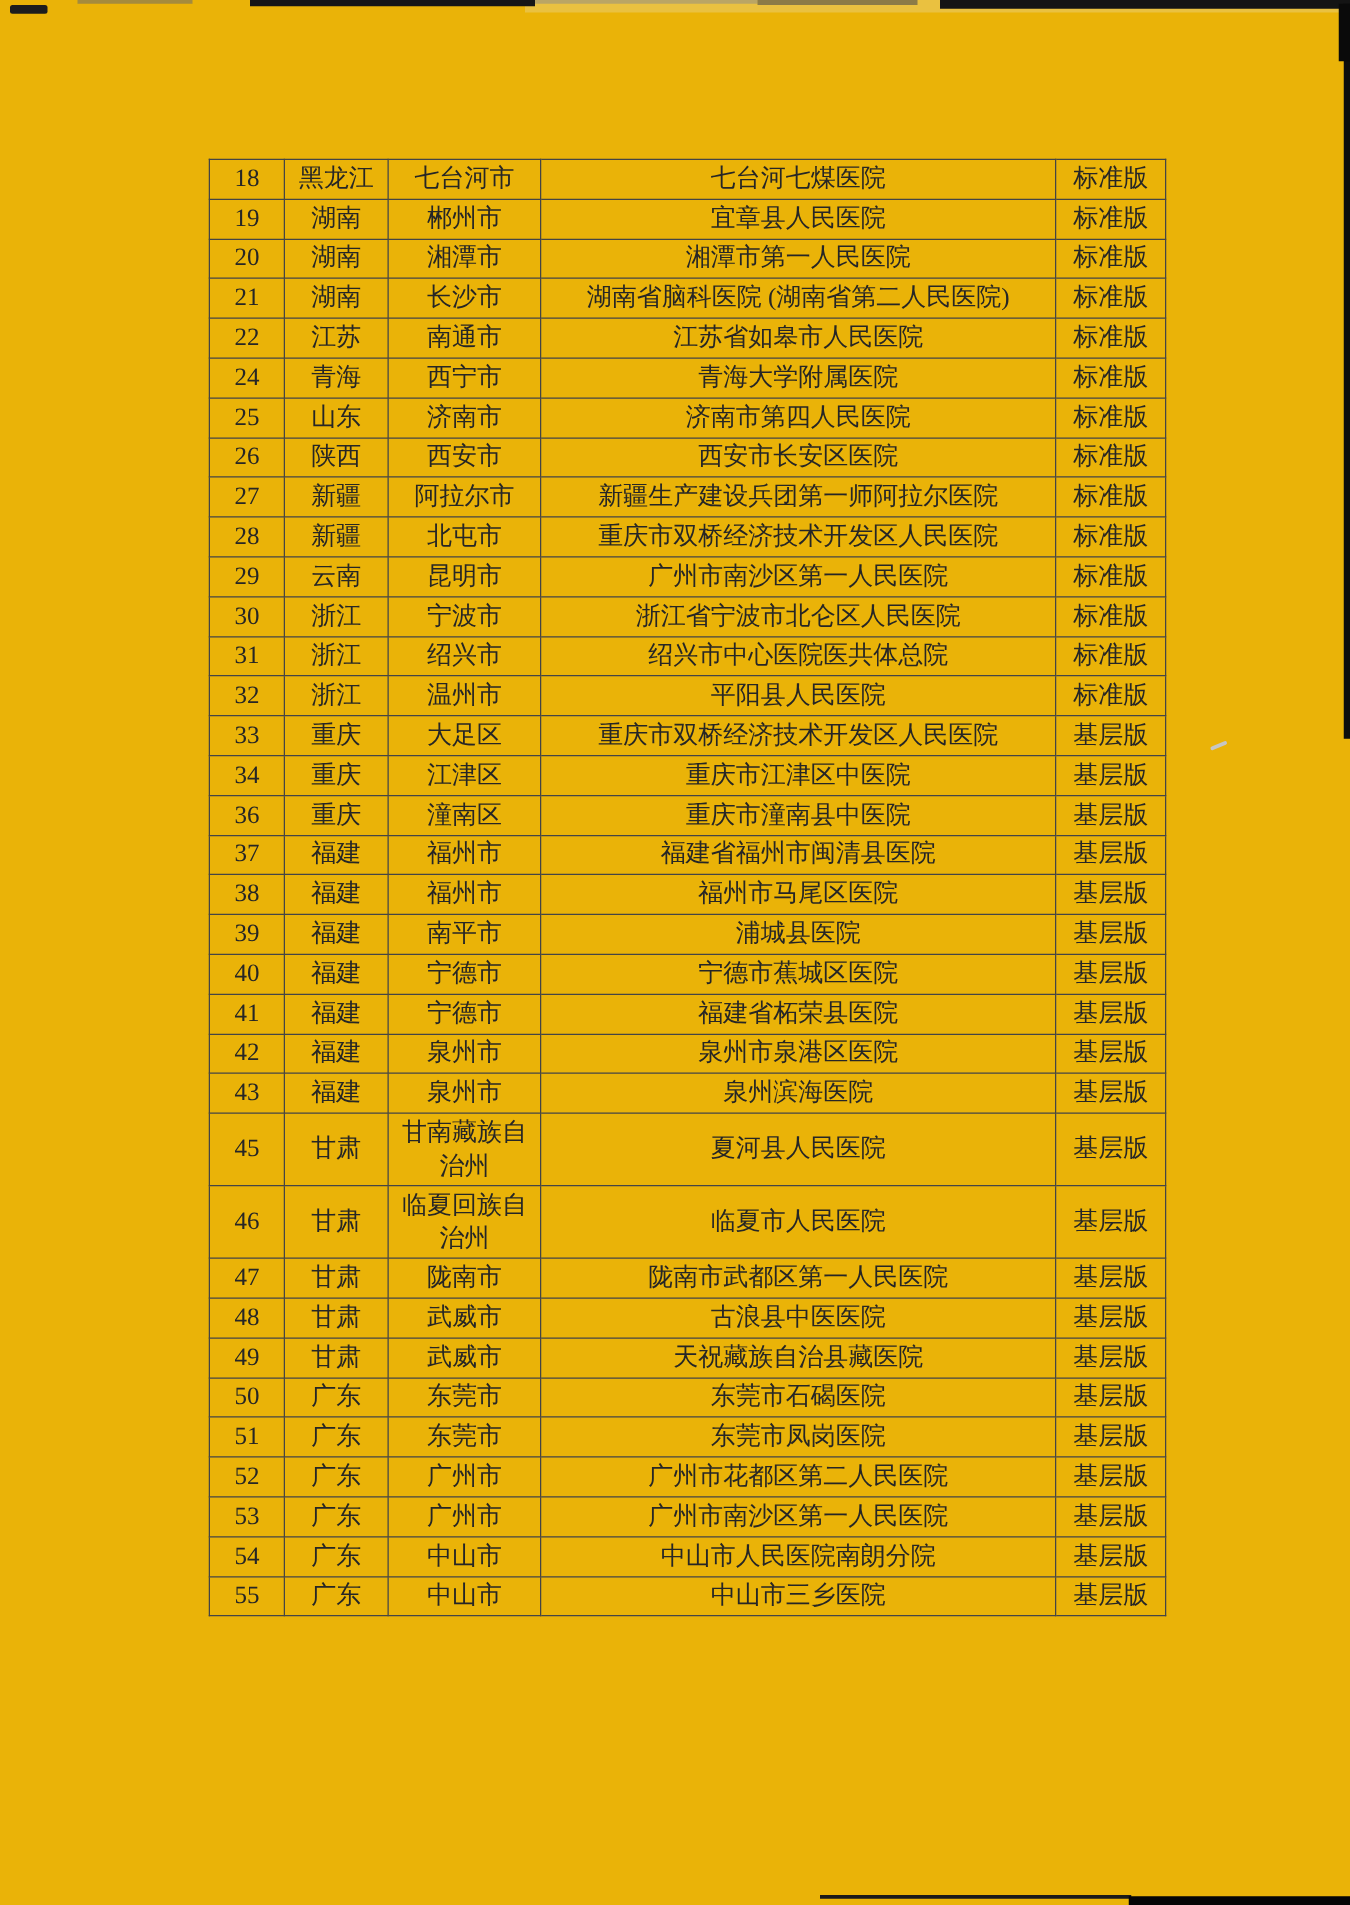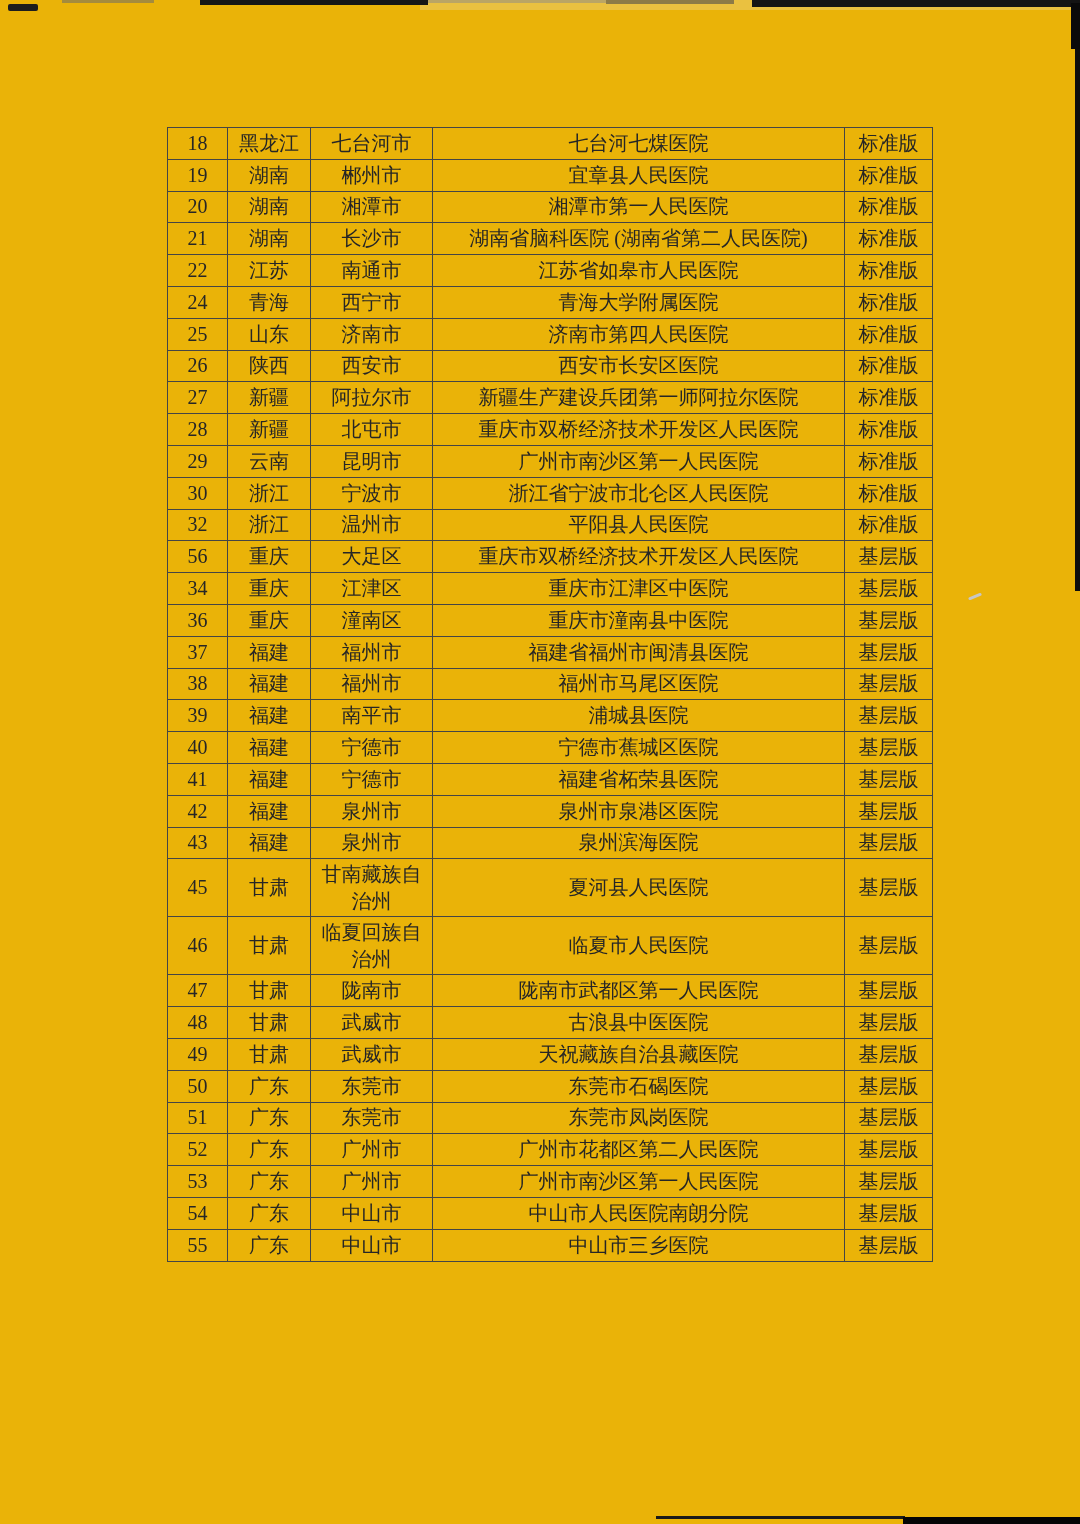--- a/index.html
+++ b/index.html
@@ -153,28 +153,35 @@
           <td>标准版</td>
         </tr>
         <tr>
           <td>30</td>
           <td>浙江</td>
           <td>宁波市</td>
           <td>浙江省宁波市北仑区人民医院</td>
           <td>标准版</td>
         </tr>
         <tr>
+          <td>31</td>
+          <td>浙江</td>
+          <td>绍兴市</td>
+          <td>绍兴市中心医院医共体总院</td>
+          <td>标准版</td>
+        </tr>
+        <tr>
           <td>32</td>
           <td>浙江</td>
           <td>温州市</td>
           <td>平阳县人民医院</td>
           <td>标准版</td>
         </tr>
         <tr>
-          <td>56</td>
+          <td>33</td>
           <td>重庆</td>
           <td>大足区</td>
           <td>重庆市双桥经济技术开发区人民医院</td>
           <td>基层版</td>
         </tr>
         <tr>
           <td>34</td>
           <td>重庆</td>
           <td>江津区</td>
           <td>重庆市江津区中医院</td>

